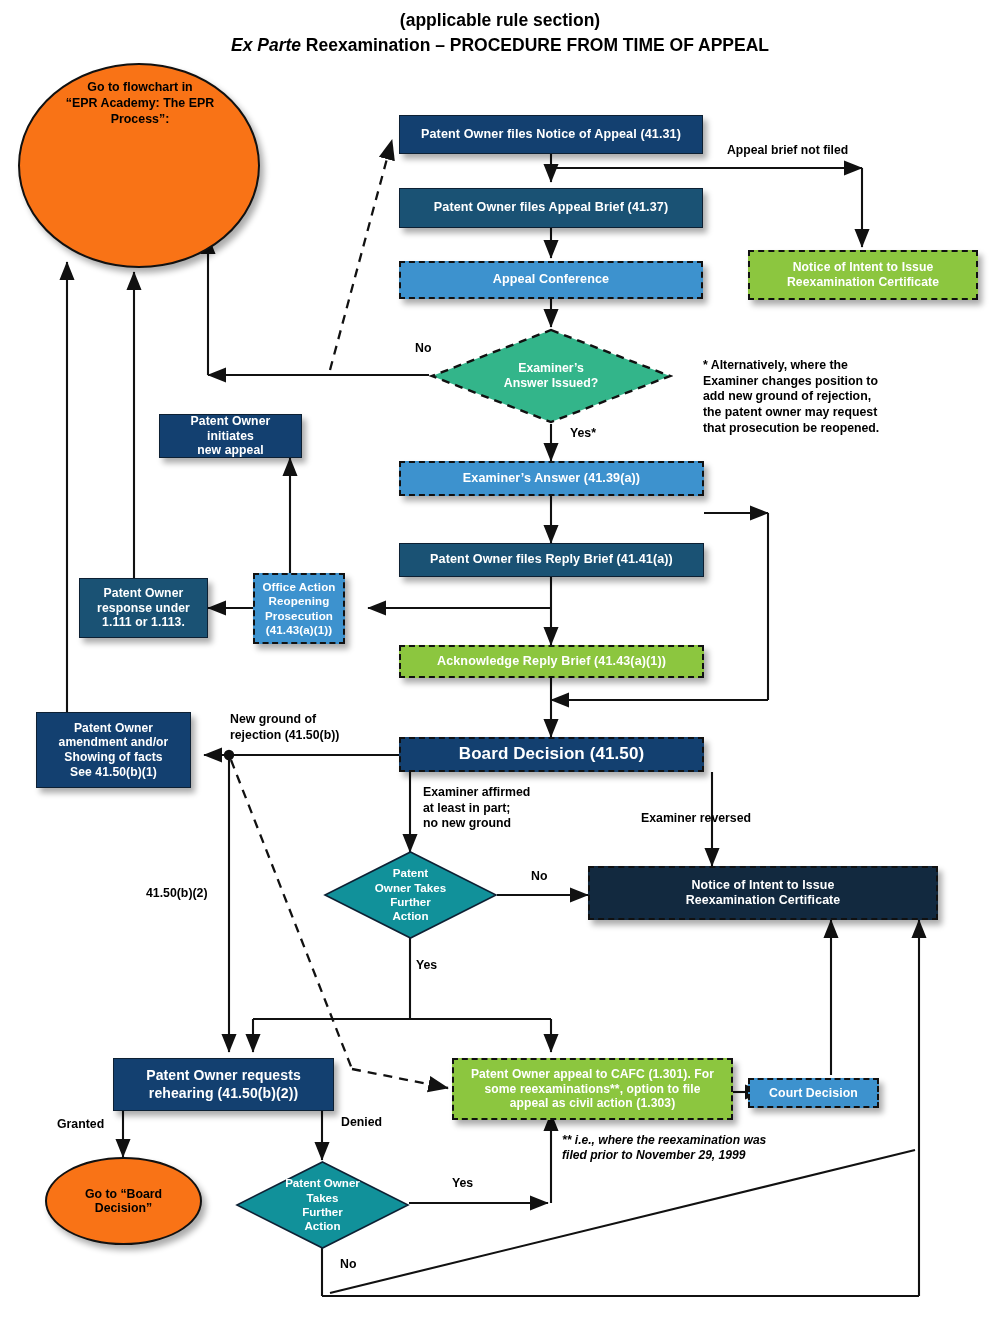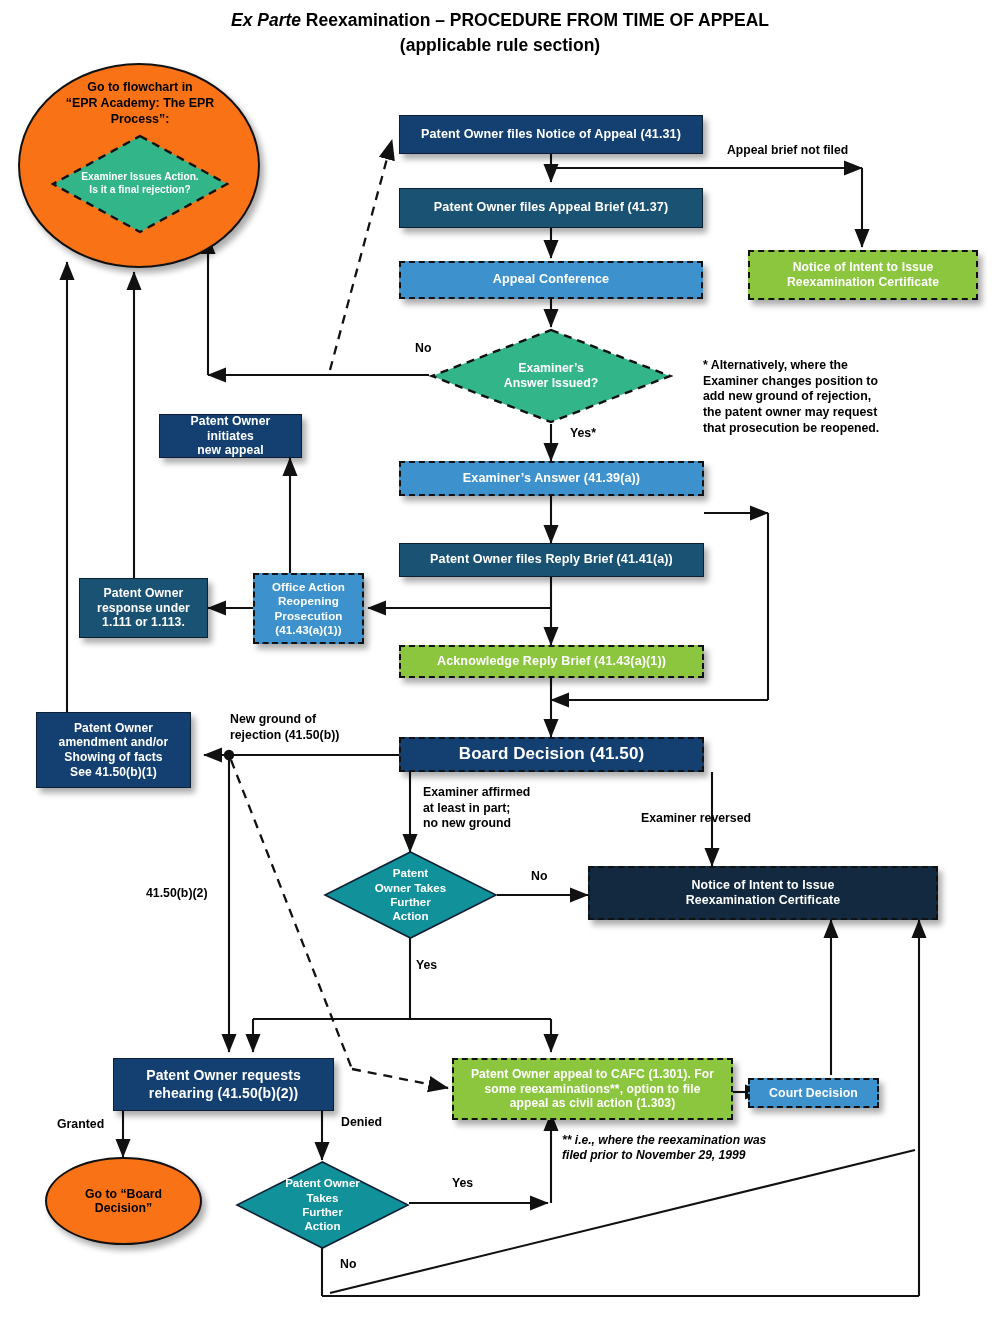--- a/index.html
+++ b/index.html
@@ -43,22 +43,22 @@
   #title .ital{font-style:italic;}
 
   svg.wires{position:absolute;left:0;top:0;width:1000px;height:1319px;overflow:visible;}
 </style>
 </head>
 <body>
 
 <div id="canvas">
 
   <div id="title">
+    <div>(applicable rule section)</div>
     <div><span class="ital">Ex Parte</span><span> Reexamination – PROCEDURE FROM TIME OF APPEAL</span></div>
-    <div>(applicable rule section)</div>
   </div>
 
   <svg class="wires" viewBox="0 0 1000 1319">
     <defs>
       <marker id="ah" markerWidth="10" markerHeight="10" refX="8.6" refY="3.6" orient="auto" markerUnits="strokeWidth">
         <path d="M0,0 L9,3.6 L0,7.2 z" fill="#111"></path>
       </marker>
       <marker id="ahd" markerWidth="10" markerHeight="10" refX="8.6" refY="3.6" orient="auto" markerUnits="strokeWidth">
         <path d="M0,0 L9,3.6 L0,7.2 z" fill="#111"></path>
       </marker>
@@ -140,30 +140,20 @@
 
       <path d="M231,760 L352,1069"></path>
       <path d="M352,1069 L448,1088" marker-end="url(#ahd)"></path>
     </g>
   </svg>
 
   <div class="circ shadow" style="left:18px;top:63px;width:242px;height:205px;"></div>
   <div class="tx" style="left:40px;top:80px;width:200px;text-align:center;font-size:12.4px;color:#000;">Go to flowchart in
 “EPR Academy: The EPR
 Process”:</div>
-  <div class="dia" style="left:50px;top:133px;width:180px;height:102px;">
-    <svg width="180" height="102" viewBox="0 0 180 102" style="position:absolute;left:0;top:0;">
-      <polygon points="90,3 177,51 90,99 3,51" fill="#33b58a" stroke="#111" stroke-width="2.4" stroke-dasharray="8,6"></polygon>
-    </svg>
-    <div class="lbl" style="font-size:10.2px;padding:0 26px;">Examiner
-Issues
-Action. Is it a
-final
-rejection?</div>
-  </div>
 
   <div class="node f-navy b-solid shadow" style="left:399px;top:115px;width:304px;height:39px;font-size:12.6px;">
     <span>Patent Owner files Notice of Appeal (41.31)</span>
   </div>
 
   <div class="node f-teal-navy b-solid shadow" style="left:399px;top:188px;width:304px;height:40px;font-size:12.6px;">
     <span>Patent Owner files Appeal Brief (41.37)</span>
   </div>
 
   <div class="node f-blue b-dash shadow" style="left:399px;top:261px;width:304px;height:38px;font-size:12.6px;">
@@ -195,21 +185,21 @@
   <div class="node f-teal-navy b-solid shadow" style="left:399px;top:543px;width:305px;height:34px;font-size:12.6px;">
     <span>Patent Owner files Reply Brief (41.41(a))</span>
   </div>
 
   <div class="node f-teal-navy b-solid shadow" style="left:79px;top:578px;width:129px;height:60px;font-size:12.2px;white-space:pre-line;">
     <span>Patent Owner
 response under
 1.111 or 1.113.</span>
   </div>
 
-  <div class="node f-blue b-dash shadow" style="left:253px;top:573px;width:111px;height:71px;font-size:11.6px;white-space:pre-line;justify-content:center;">
+  <div class="node f-blue b-dash shadow" style="left:253px;top:573px;width:92px;height:71px;font-size:11.6px;white-space:pre-line;justify-content:center;">
     <span>Office Action
 Reopening
 Prosecution
 (41.43(a)(1))</span>
   </div>
 
   <div class="node f-green b-dash shadow" style="left:399px;top:645px;width:305px;height:33px;font-size:12.6px;">
     <span>Acknowledge Reply Brief (41.43(a)(1))</span>
   </div>
 

